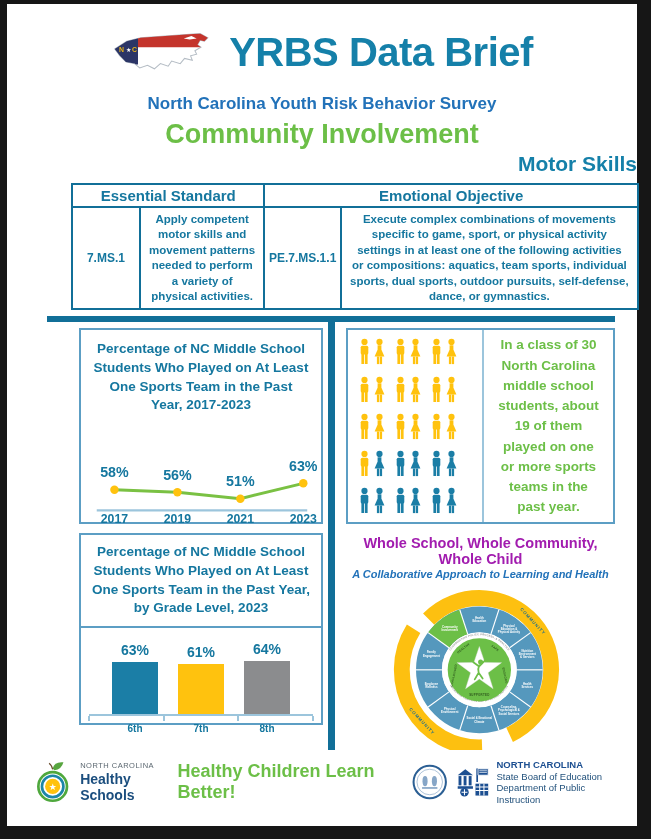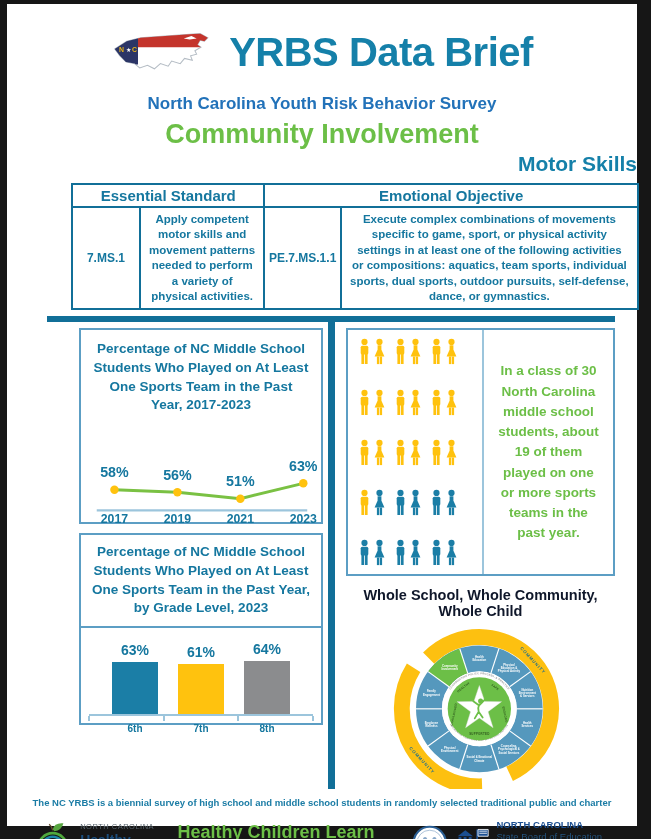--- a/index.html
+++ b/index.html
@@ -39,30 +39,30 @@
   .bars{display:flex;justify-content:center;gap:20px;align-items:flex-end;height:74px;margin-top:12px;}
   .bar-col{width:46px;display:flex;flex-direction:column;align-items:center;justify-content:flex-end;}
   .bar-val{font-size:14px;font-weight:bold;color:#15779F;margin-bottom:4px;}
   .bar{width:46px;}
   .bar-axis{width:224px;margin:0 auto;border-top:2.5px solid #9CC5DC;position:relative;height:6px;}
   .tick{position:absolute;top:0;width:2px;height:5px;background:#9CC5DC;}
   .bar-cats{display:flex;justify-content:center;gap:20px;margin-top:1px;}
   .bar-cats span{width:46px;text-align:center;font-weight:bold;font-size:10px;color:#15779F;}
 
   
-  .picto-box{margin-top:6px;border:2px solid #5C9EC4;box-sizing:border-box;height:248px;display:flex;align-items:stretch;}
+  .picto-box{margin-top:6px;border:2px solid #5C9EC4;box-sizing:border-box;height:196px;display:flex;align-items:stretch;}
   .picto-grid{width:134px;padding:8px 2px 8px 10px;display:flex;flex-direction:column;justify-content:space-between;box-sizing:border-box;}
   .picto-row{display:flex;align-items:flex-end;}
   .person{width:13px;height:27px;display:block;}
   .pair-gap{margin-right:8px;}
   .tight-gap{margin-right:2px;}
   .picto-divider{width:2px;background:#9CC5DC;}
   .picto-caption{flex:1;display:flex;align-items:center;text-align:center;color:#6CBF47;font-weight:bold;font-size:13.5px;line-height:1.5;padding:6px 12px;}
 
-  .wscc-title{margin-top:11px;text-align:center;font-size:14.5px;font-weight:bold;color:#0f172a;}
+  .wscc-title{margin-top:11px;text-align:center;font-size:14.5px;font-weight:bold;color:#a21caf;}
   .wscc-subtitle{margin-top:1px;text-align:center;font-size:11px;font-weight:bold;font-style:italic;color:#2272B9;}
   #wscc-svg{display:block;margin:3px auto 0;width:200px;height:167px;}
 
   
   .footnote{margin-top:7px;text-align:center;font-size:9.5px;font-weight:600;color:#1B7CA5;line-height:1.5;}
   .footnote a{color:#2272B9;text-decoration:underline;cursor:pointer;}
   .logos{margin:7px 20px 0 26px;display:flex;align-items:center;justify-content:space-between;}
   .logo-left{display:flex;align-items:center;gap:6px;}
   .hs-text .l1{font-size:7.5px;letter-spacing:0.5px;color:#5B6770;}
   .hs-text .l2{font-size:14px;font-weight:bold;color:#1B4E7E;margin-top:1px;}
@@ -507,20 +507,21 @@
                   </g>
                 </svg>
               </span>
             </div>
           </div>
         <div class="picto-divider"></div>
         <div class="picto-caption">In a class of 30 North Carolina middle school students, about 19 of them played on one or more sports teams in the past year.</div>
       </div>
 
       <div class="wscc-title">Whole School, Whole Community, Whole Child</div>
+      <div class="wscc-subtitle">A Collaborative Approach to Learning and Health</div>
 
       <svg id="wscc-svg" viewBox="0 0 240 200">
         <path d="M57.2 43.2 A86 86 0 1 1 154.3 181.9" fill="none" stroke="#FDC010" stroke-width="19"></path>
         <path d="M121.3 196.9 A93 93 0 0 1 39.1 54.7" fill="none" stroke="#FDC010" stroke-width="19"></path>
         <text transform="translate(181,47) rotate(47)" text-anchor="middle" font-size="5.2" font-weight="bold" fill="#1F6E8E" letter-spacing="1.1">COMMUNITY</text>
         <text transform="translate(48,167) rotate(47)" text-anchor="middle" font-size="5.2" font-weight="bold" fill="#1F6E8E" letter-spacing="1.1">COMMUNITY</text>
 
         <circle cx="118" cy="104" r="60.5" fill="none" stroke="#5598BD" stroke-width="31"></circle>
         <path d="M56.5 59.3 A76 76 0 0 1 94.5 31.7 L104.1 61.2 A45 45 0 0 0 81.6 77.5 Z" fill="#6CBF47"></path>
         <g id="seg-dividers" stroke="#ffffff" stroke-width="1.4">
@@ -572,21 +573,20 @@
         <g stroke="#6CBF47" stroke-width="2.1" fill="none" stroke-linecap="round">
           <circle cx="119.5" cy="94.5" r="3" fill="#6CBF47" stroke="none"></circle>
           <path d="M118 98.5 C116.5 101.5 116.3 104.5 117.2 107.5 L112.5 115.5 M117.2 107.5 L122 114.5 M117.8 100 L110.8 95 M117.8 100 L125.5 92"></path>
         </g>
       </svg>
 
     </div>
   </div>
 
   <div class="footnote">
-    <div><span>The NC YRBS is a biennial survey of high school and middle school students in randomly selected traditional public and charter</span></div>
   </div>
 
   <div class="logos">
     <div class="logo-left">
       <svg width="46" height="50" viewBox="0 0 46 50">
         <path d="M22 10 Q24 2 34 3 Q32 11 24 12 Z" fill="#57A53F"></path>
         <path d="M22 11 Q21 6 18 4" fill="none" stroke="#6B4F2E" stroke-width="1.4"></path>
         <circle cx="22" cy="30" r="16" fill="none" stroke="#4FA83D" stroke-width="3"></circle>
         <circle cx="22" cy="30" r="12" fill="none" stroke="#1C86A8" stroke-width="3"></circle>
         <circle cx="22" cy="30" r="8.5" fill="#FFC20E"></circle>

